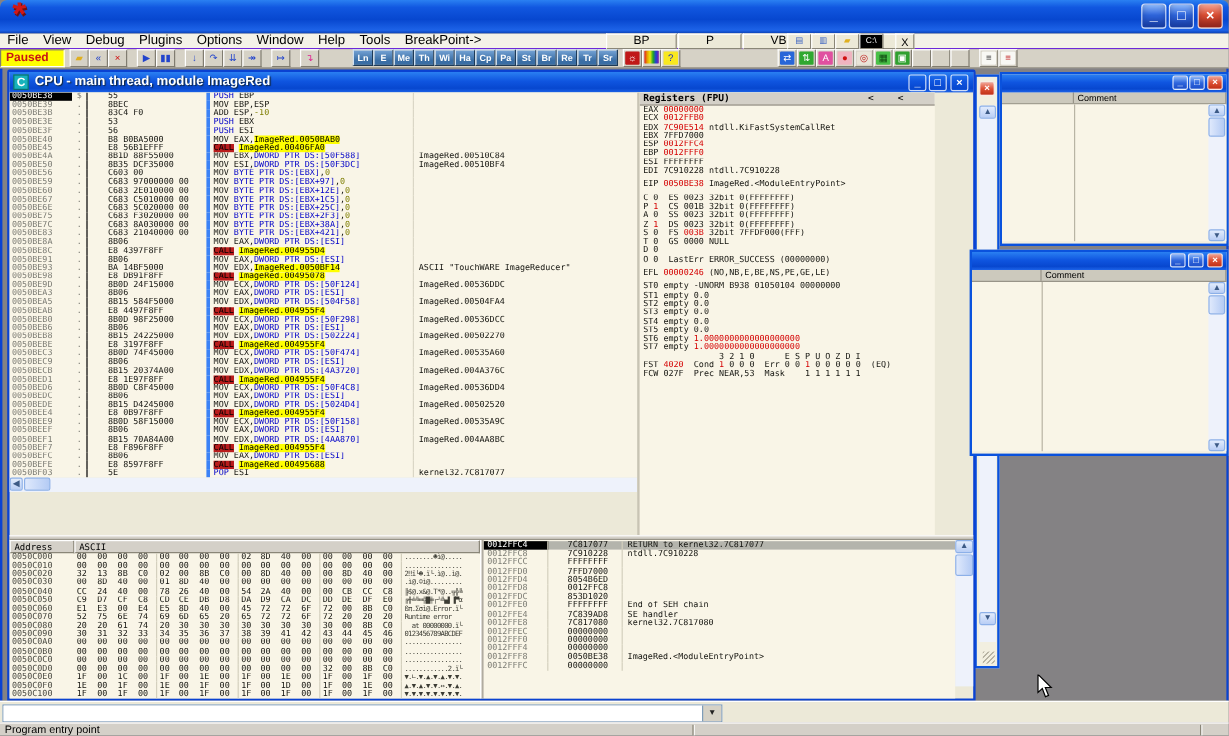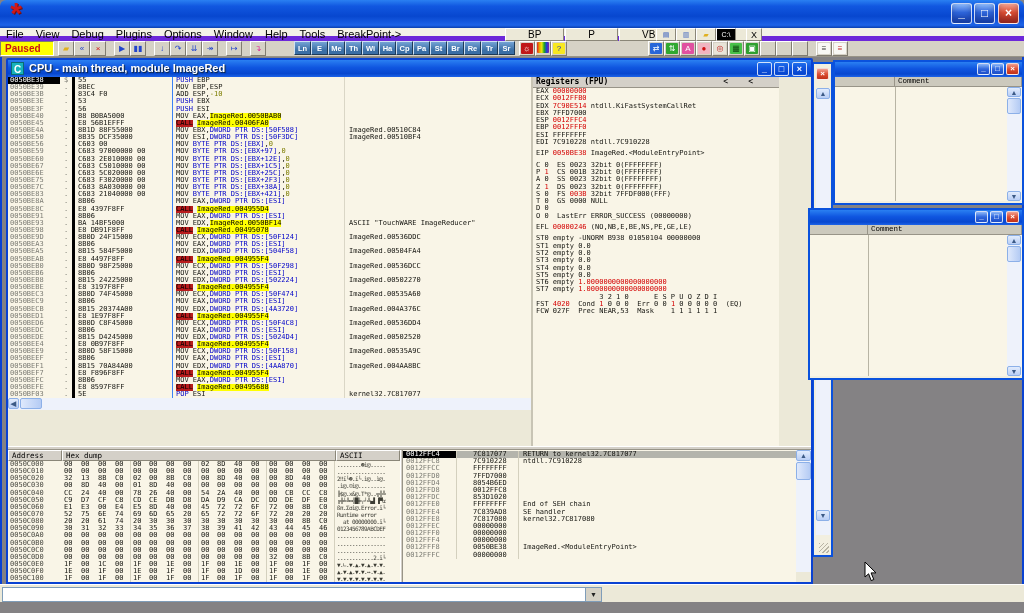--- a/index.html
+++ b/index.html
@@ -1,29 +1,29 @@
 <!DOCTYPE html>
 <html><head>
 <meta charset="utf-8">
 <style>
   *{box-sizing:border-box;margin:0;padding:0}
   html,body{width:1024px;height:613px;overflow:hidden;background:#848284;font-family:"Liberation Sans",sans-serif}
   .abs{position:absolute}
   #app{position:relative;width:1024px;height:613px;overflow:hidden}
-  .mono{font-family:Liberation Mono, monospace}
+  .mono{font-family:Liberation Sans, sans-serif}
 
   
   #titlebar{left:0;top:0;width:1024px;height:28px;background:linear-gradient(180deg,#2a80f2 0%,#1157e0 22%,#0747cf 58%,#1d63e8 90%,#0a3fb0 100%);border-radius:6px 6px 0 0}
   #app-icon{left:5px;top:2px;width:22px;height:24px;color:#d01818;font-size:30px;line-height:22px;text-align:center;overflow:hidden;font-weight:bold;text-shadow:1px 1px 0 #701010}
   .wbtn{width:21px;height:21px;top:3px;border-radius:3px;border:1px solid rgba(255,255,255,.75);color:#fff;font-weight:bold;font-size:12px;line-height:18px;text-align:center;box-shadow:inset 0 -6px 6px rgba(0,0,40,.25)}
   .wbtn.bblue{background:linear-gradient(180deg,#8db8f8,#2f66dd 45%,#1d4ec8)}
   .wbtn.bred{background:linear-gradient(180deg,#f0a090,#dd4f33 45%,#c03018)}
 
   
-  #menubar{left:0;top:28px;width:1024px;height:13px;background:#f4f2e8;border-bottom:5px solid #6d28d9;font-size:11px}
+  #menubar{left:0;top:28px;width:1024px;height:13px;background:#f4f2e8;border-bottom:1px solid #6d28d9;font-size:11px}
   .menu-item{display:inline-block;padding:0 6px;line-height:13px;color:#000}
   .mbtn{display:inline-block;height:13px;line-height:12px;padding:0 22px;font-size:10px;background:#ece9d8;border:1px solid;border-color:#fff #8a8678 #8a8678 #fff;margin-right:1px}
   .micon{display:inline-block;width:20px;height:13px;text-align:center;font-size:9px;line-height:12px;border:1px solid;border-color:#fff #8a8678 #8a8678 #fff;background:#ece9d8;overflow:hidden}
 
   
   #toolbar{left:0;top:41px;width:1024px;height:16px;background:#d6d2c6;border-bottom:1px solid #989488;display:flex;align-items:flex-start}
   #paused{width:54px;height:15px;background:#ffff00;color:#c81414;font-weight:bold;font-size:10px;line-height:14px;text-align:left;padding-left:4px;border:1px solid;border-color:#807c70 #fff #fff #807c70}
   .tsp{height:1px;flex:0 0 auto}
   .tbtn{flex:0 0 auto;width:16px;height:15px;background:#d6d2c6;border:1px solid;border-color:#fff #807c70 #807c70 #fff;font-size:9px;line-height:13px;text-align:center;overflow:hidden}
   .tbtn .ig{display:inline-block;width:12px;height:11px;line-height:11px;font-size:8px;border-radius:1px}
@@ -55,22 +55,22 @@
   #cpu-title{left:0;top:0;width:803px;height:17px;background:linear-gradient(180deg,#2a80f2,#0f55e0 45%,#0747cf 80%,#1d63e8)}
   #cpu-icon{left:3px;top:2px;width:13px;height:13px;background:#17b3bc;color:#fff;font-weight:bold;font-size:10px;line-height:13px;text-align:center;border:1px solid #0b6a70}
   #cpu-title-text{left:21px;top:2px;color:#fff;font-weight:bold;font-size:11px;text-shadow:1px 1px 1px #123}
   .cpu-btn{top:2px;width:15px;height:14px;border-radius:2px;border:1px solid rgba(255,255,255,.8);color:#fff;font-size:9px;font-weight:bold;line-height:12px;text-align:center}
 
   #disasm{left:0;top:17px;width:542px;height:321px;background:#f9f5e7;overflow:hidden}
   .drow{display:flex;height:7.15px;line-height:7.15px;font-size:7px;white-space:pre;font-family:"DejaVu Sans Mono",monospace}
   .c-a{flex:0 0 52px;color:#7c7c74;padding-left:2px;overflow:hidden}
   .c-a.asel{background:#000;color:#fff}
   .c-m{flex:0 0 12px;color:#7c7c74;text-align:center;overflow:hidden}
-  .c-b{flex:0 0 100px;color:#14140f;border-left:3px solid #000000;padding-left:3px;overflow:hidden}
-  .c-c{flex:0 0 172px;color:#14140f;border-left:1px solid #3b82f6;padding-left:3px;overflow:hidden}
+  .c-b{flex:0 0 100px;color:#14140f;border-left:1px solid #000000;padding-left:17px;overflow:hidden}
+  .c-c{flex:0 0 172px;color:#14140f;border-left:3px solid #3b82f6;padding-left:3px;overflow:hidden}
   .c-t{flex:1 1 auto;color:#14140f;border-left:1px solid #dad6c6;padding-left:4px;overflow:hidden}
   .h-blue{color:#0000c8}
   .h-oli{color:#7d7d00}
   .h-yel{background:#ffff00;color:#000}
   .h-call{background:#b91c1c;color:#000}
 
   #dis-vscroll{left:542px;top:17px;width:13px;height:321px}
   #dis-hscroll{left:0;top:338px;width:555px;height:12px;background:#eef2fb}
   #infopane{left:0;top:350px;width:555px;height:36px;background:#f9f5e7;border-top:1px solid #989488;font-size:7px;line-height:9px;padding:2px 0 0 4px;color:#14140f}
 
@@ -318,21 +318,20 @@
           <div class="rline"><span class="rk">FST </span><span class="rr">4020</span><span class="rk">  Cond </span><span class="rr">1</span><span class="rk"> 0 0 0  Err 0 0 </span><span class="rr">1</span><span class="rk"> 0 0 0 0 0  (EQ)</span></div>
           <div class="rline"><span class="rk">FCW 027F  Prec NEAR,53  Mask    1 1 1 1 1 1</span></div>
         </div>
     </div>
 
     <div id="splitH" class="abs"></div>
 
     <div id="dump" class="abs">
       <div id="dump-head">
         <span class="cell" style="flex:0 0 54px">Address</span>
-        <span class="cell" style="flex:0 0 274px">Hex dump</span>
         <span class="cell" style="flex:1 1 auto">ASCII</span>
       </div>
       <div id="dump-rows">
           <div class="durow"><span class="d-a">0050C000</span><span class="d-b">00</span><span class="d-b">00</span><span class="d-b">00</span><span class="d-b">00</span><span class="d-b g">00</span><span class="d-b">00</span><span class="d-b">00</span><span class="d-b">00</span><span class="d-b g">02</span><span class="d-b">8D</span><span class="d-b">40</span><span class="d-b">00</span><span class="d-b g">00</span><span class="d-b">00</span><span class="d-b">00</span><span class="d-b">00</span><span class="d-s">........☻ì@.....</span></div>
           <div class="durow"><span class="d-a">0050C010</span><span class="d-b">00</span><span class="d-b">00</span><span class="d-b">00</span><span class="d-b">00</span><span class="d-b g">00</span><span class="d-b">00</span><span class="d-b">00</span><span class="d-b">00</span><span class="d-b g">00</span><span class="d-b">00</span><span class="d-b">00</span><span class="d-b">00</span><span class="d-b g">00</span><span class="d-b">00</span><span class="d-b">00</span><span class="d-b">00</span><span class="d-s">................</span></div>
           <div class="durow"><span class="d-a">0050C020</span><span class="d-b">32</span><span class="d-b">13</span><span class="d-b">8B</span><span class="d-b">C0</span><span class="d-b g">02</span><span class="d-b">00</span><span class="d-b">8B</span><span class="d-b">C0</span><span class="d-b g">00</span><span class="d-b">8D</span><span class="d-b">40</span><span class="d-b">00</span><span class="d-b g">00</span><span class="d-b">8D</span><span class="d-b">40</span><span class="d-b">00</span><span class="d-s">2‼ï└☻.ï└.ì@..ì@.</span></div>
           <div class="durow"><span class="d-a">0050C030</span><span class="d-b">00</span><span class="d-b">8D</span><span class="d-b">40</span><span class="d-b">00</span><span class="d-b g">01</span><span class="d-b">8D</span><span class="d-b">40</span><span class="d-b">00</span><span class="d-b g">00</span><span class="d-b">00</span><span class="d-b">00</span><span class="d-b">00</span><span class="d-b g">00</span><span class="d-b">00</span><span class="d-b">00</span><span class="d-b">00</span><span class="d-s">.ì@.☺ì@.........</span></div>
           <div class="durow"><span class="d-a">0050C040</span><span class="d-b">CC</span><span class="d-b">24</span><span class="d-b">40</span><span class="d-b">00</span><span class="d-b g">78</span><span class="d-b">26</span><span class="d-b">40</span><span class="d-b">00</span><span class="d-b g">54</span><span class="d-b">2A</span><span class="d-b">40</span><span class="d-b">00</span><span class="d-b g">00</span><span class="d-b">CB</span><span class="d-b">CC</span><span class="d-b">C8</span><span class="d-s">╠$@.x&amp;@.T*@..╦╠╚</span></div>
           <div class="durow"><span class="d-a">0050C050</span><span class="d-b">C9</span><span class="d-b">D7</span><span class="d-b">CF</span><span class="d-b">C8</span><span class="d-b g">CD</span><span class="d-b">CE</span><span class="d-b">DB</span><span class="d-b">D8</span><span class="d-b g">DA</span><span class="d-b">D9</span><span class="d-b">CA</span><span class="d-b">DC</span><span class="d-b g">DD</span><span class="d-b">DE</span><span class="d-b">DF</span><span class="d-b">E0</span><span class="d-s">╔╫╧╚═╬█╪┌┘╩▄▌▐▀α</span></div>
           <div class="durow"><span class="d-a">0050C060</span><span class="d-b">E1</span><span class="d-b">E3</span><span class="d-b">00</span><span class="d-b">E4</span><span class="d-b g">E5</span><span class="d-b">8D</span><span class="d-b">40</span><span class="d-b">00</span><span class="d-b g">45</span><span class="d-b">72</span><span class="d-b">72</span><span class="d-b">6F</span><span class="d-b g">72</span><span class="d-b">00</span><span class="d-b">8B</span><span class="d-b">C0</span><span class="d-s">ßπ.Σσì@.Error.ï└</span></div>
@@ -416,18 +415,23 @@
     </div>
   </div>
 
   <div id="cmdrow" class="abs">
     <div id="combo" class="abs">
       <input id="combo-input" value="" style="">
       <div id="combo-btn">▼</div>
     </div>
   </div>
 
+  <div id="statusbar" class="abs">
+    <span id="status-text">Program entry point</span>
+    <span class="sdiv" style="left:577px"></span>
+    <span class="sdiv" style="left:1000px"></span>
+  </div>
 
   <svg id="cursor" class="abs" width="14" height="21" viewBox="0 0 14 21">
     <polygon points="1,0 1,15 4.6,11.8 7.2,18.6 9.8,17.5 7.1,10.9 12,10.9" fill="#ffffff" stroke="#000000" stroke-width="1"></polygon>
   </svg>
 
 </div>
 
 </body></html>

